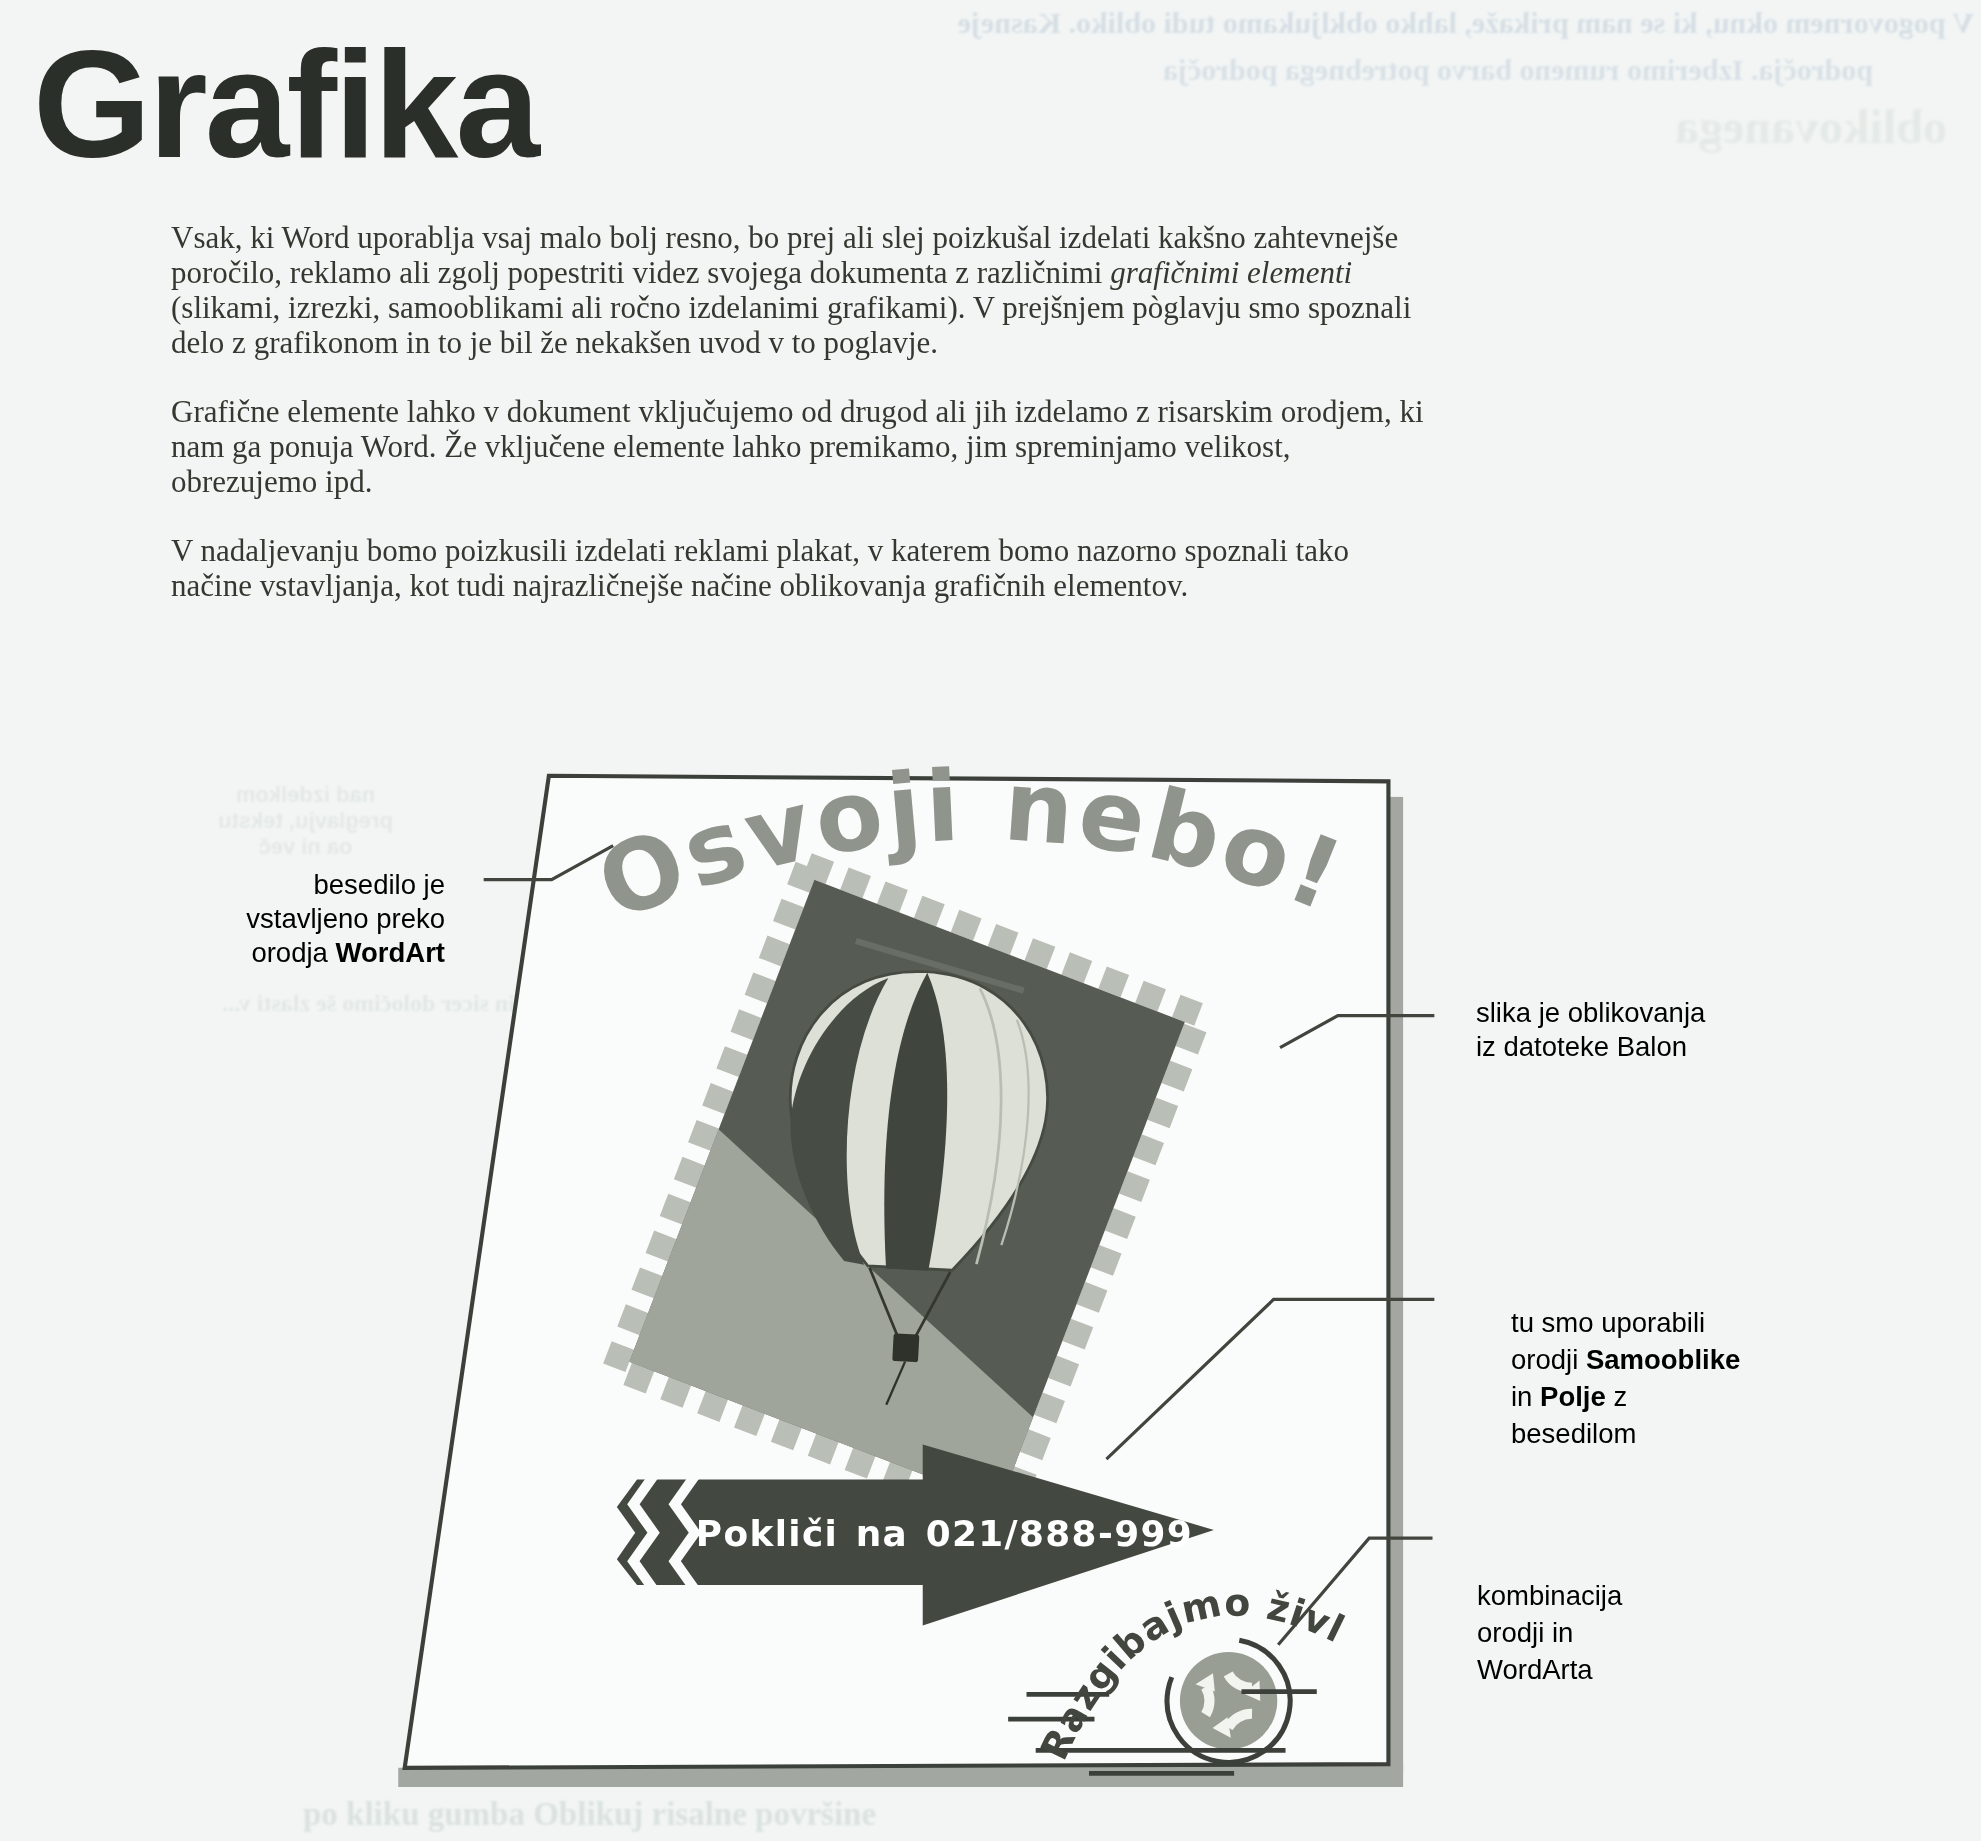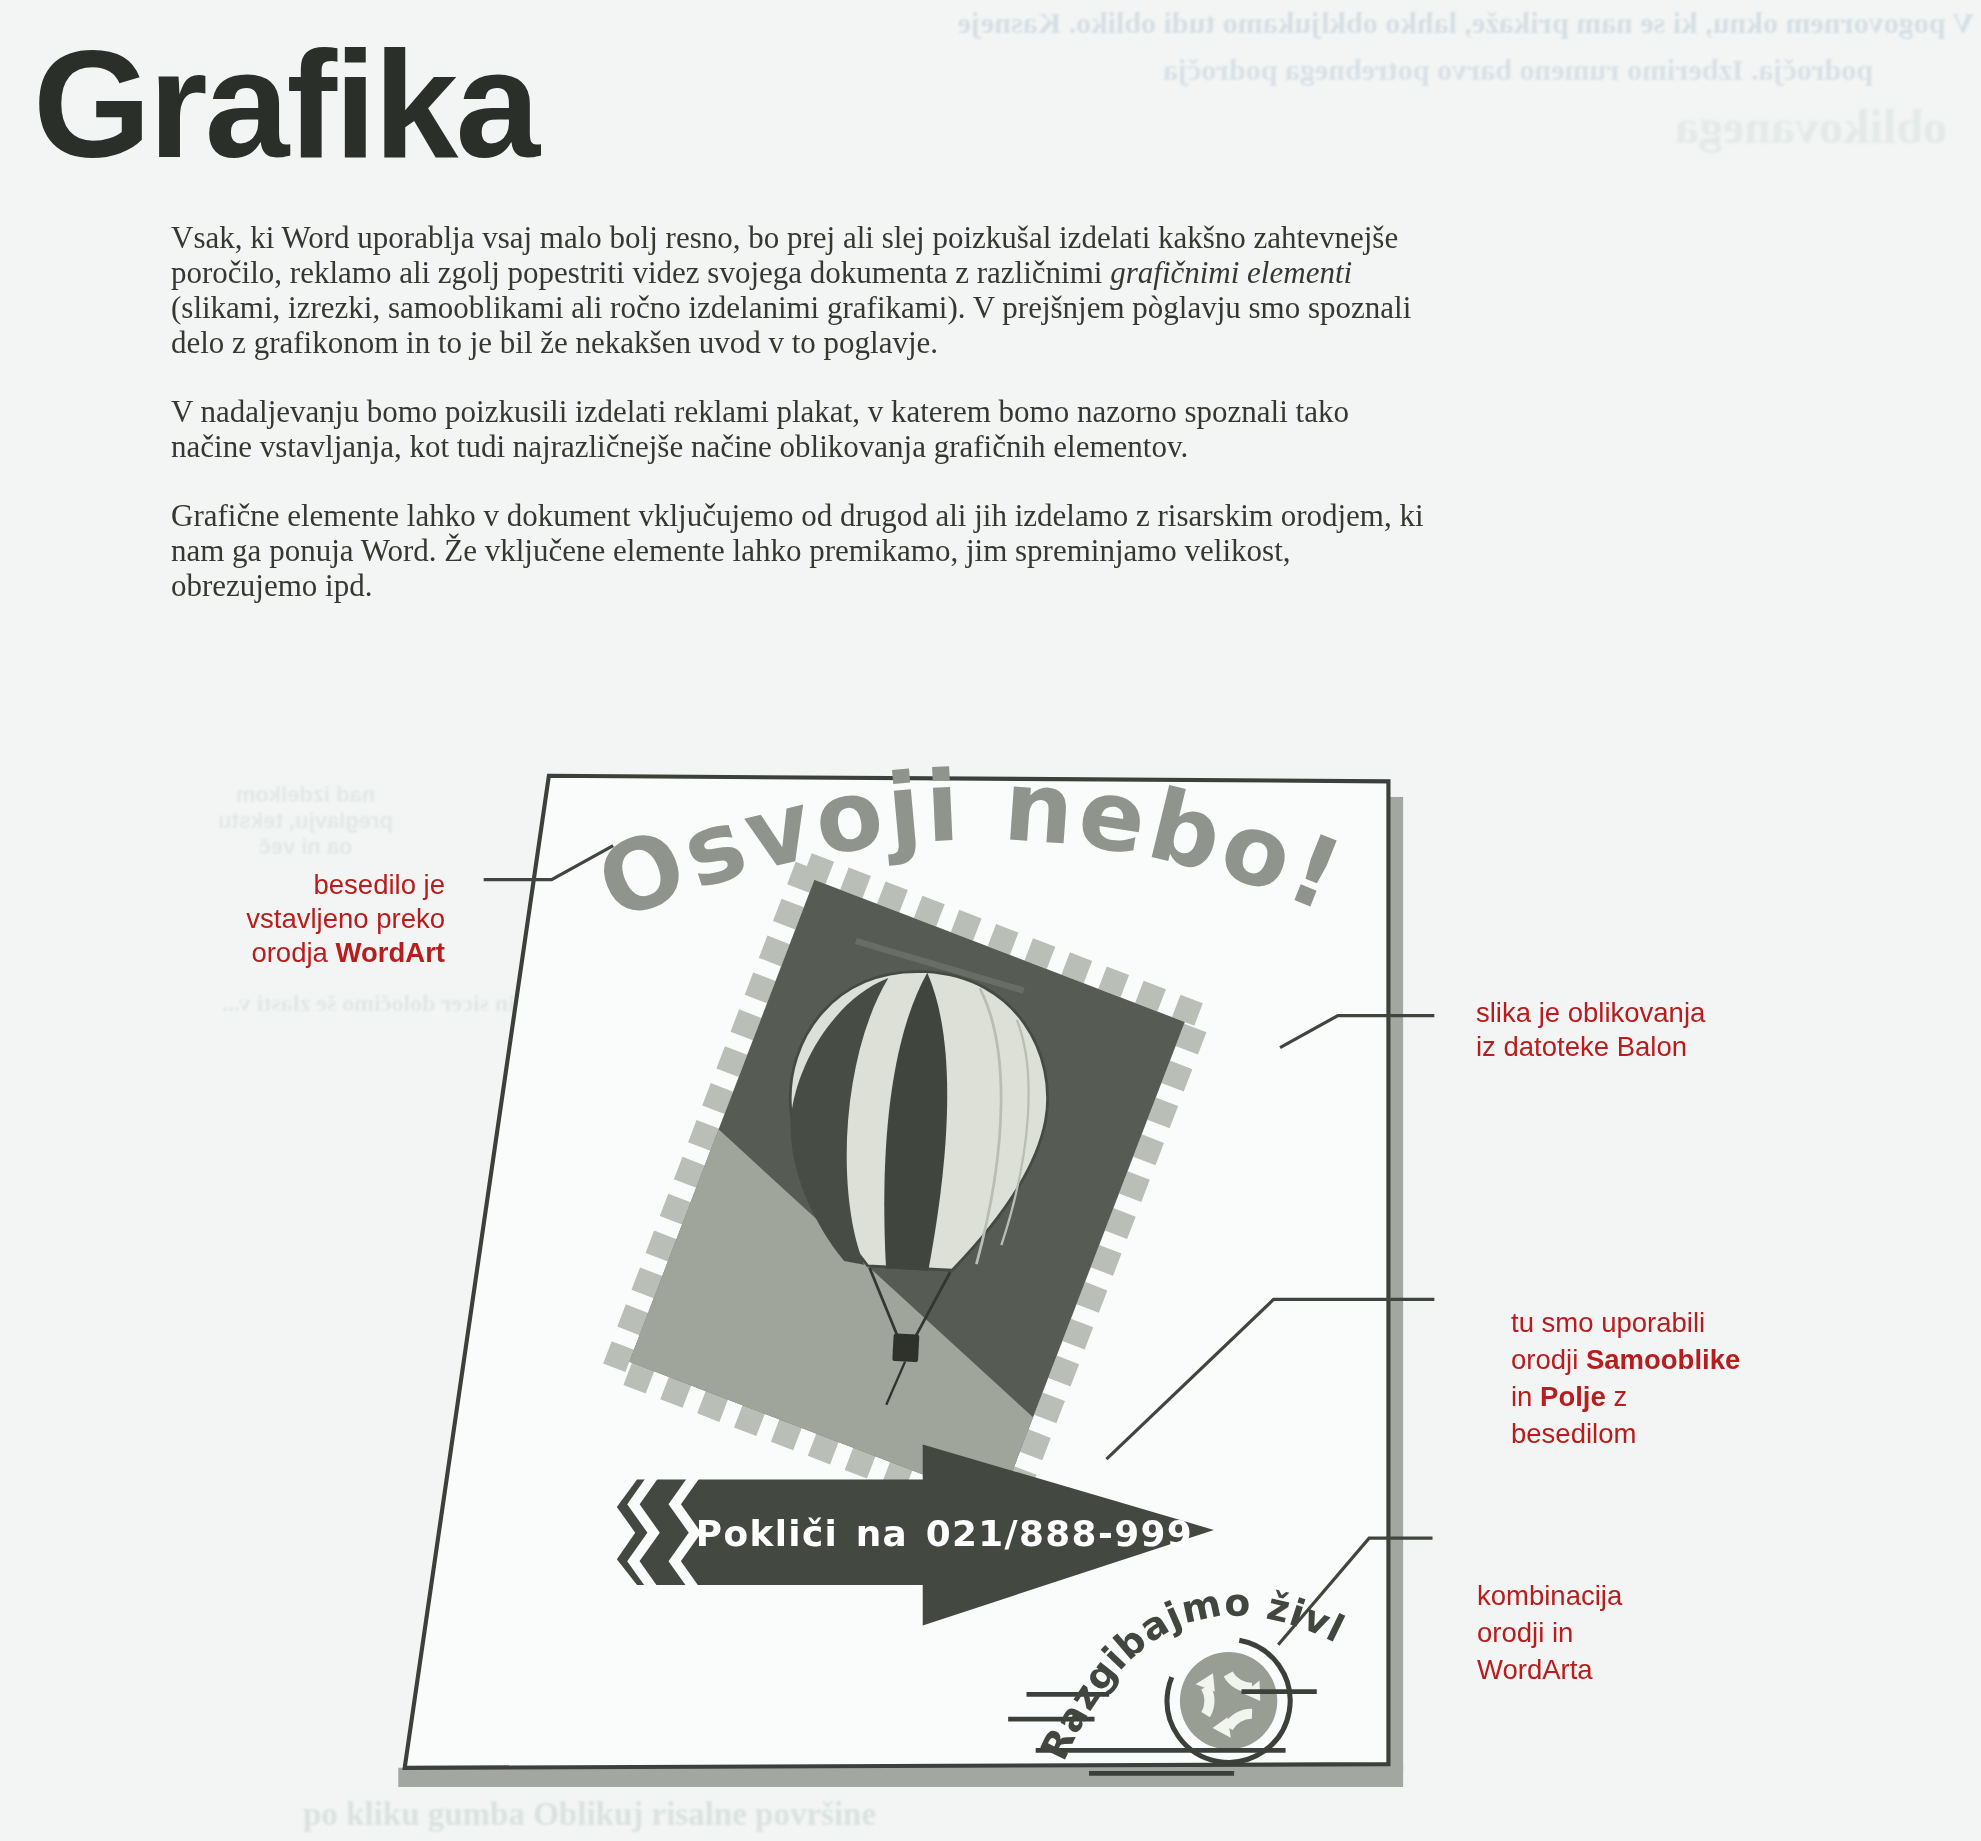--- a/index.html
+++ b/index.html
@@ -10,21 +10,21 @@
          font-family:"Liberation Serif",serif;pointer-events:none;}
   .mirror{transform:scaleX(-1);}
   
   #title{position:absolute;left:33px;top:16.5px;font-size:152px;font-weight:bold;
          letter-spacing:-2.8px;color:#2b2f29;font-family:"Liberation Sans",sans-serif;}
   #body-text{position:absolute;left:171px;top:220px;width:1256px;
              font-family:Liberation Serif, serif;font-size:31px;line-height:35px;}
   #body-text p{margin:0 0 34px 0;}
   .it{font-style:italic;}
   
-  .callout{position:absolute;font-size:27.5px;line-height:34px;color:#b91c1c;
+  .callout{position:absolute;font-size:27.5px;line-height:34px;color:#000000;
            font-family:"Liberation Sans",sans-serif;}
   .callout b{font-weight:bold;}
   
   #poster-svg{position:absolute;left:367px;top:762px;width:1139px;height:1038px;}
 </style>
 </head>
 <body>
 
 <div id="page">
 
@@ -36,22 +36,22 @@
     <div>preglavju, tekstu</div>
     <div>oa ni več</div>
   </div>
   <div class="ghost mirror" style="left:184px;top:990px;width:331px;font-size:24px;opacity:.38;color:#c7d1cb;">in sicer določimo še zlasti v...</div>
   <div class="ghost" style="left:303px;top:1796px;width:1065px;font-size:33px;opacity:.5;color:#c3cfcb;">po kliku gumba Oblikuj risalne površine</div>
 
   <div id="title">Grafika</div>
 
   <div id="body-text">
     <p><span>Vsak, ki Word uporablja vsaj malo bolj resno, bo prej ali slej poizkušal izdelati kakšno zahtevnejše poročilo, reklamo ali zgolj popestriti videz svojega dokumenta z različnimi </span><span class="it">grafičnimi elementi</span><span> (slikami, izrezki, samooblikami ali ročno izdelanimi grafikami). V prejšnjem pòglavju smo spoznali delo z grafikonom in to je bil že nekakšen uvod v to poglavje.</span></p>
+    <p>Grafične elemente lahko v dokument vključujemo od drugod ali jih izdelamo z risarskim orodjem, ki nam ga ponuja Word. Že vključene elemente lahko premikamo, jim spreminjamo velikost, obrezujemo ipd.</p>
     <p>V nadaljevanju bomo poizkusili izdelati reklami plakat, v katerem bomo nazorno spoznali tako načine vstavljanja, kot tudi najrazličnejše načine oblikovanja grafičnih elementov.</p>
-    <p>Grafične elemente lahko v dokument vključujemo od drugod ali jih izdelamo z risarskim orodjem, ki nam ga ponuja Word. Že vključene elemente lahko premikamo, jim spreminjamo velikost, obrezujemo ipd.</p>
   </div>
 
   <svg id="poster-svg" viewBox="400 830 1240 1130" xmlns="http://www.w3.org/2000/svg">
     <defs>
       <path id="arcHead" d="M 668 1006 Q 1058 828 1448 996"></path>
       <path id="arcLife" d="M 1156 1925 Q 1258 1688 1456 1790"></path>
     </defs>
 
     <rect x="1512" y="868" width="16" height="1062" fill="#a2a8a1"></rect>
     <polygon points="434,1925 1528,1921 1528,1946 434,1946" fill="#a2a8a1"></polygon>

